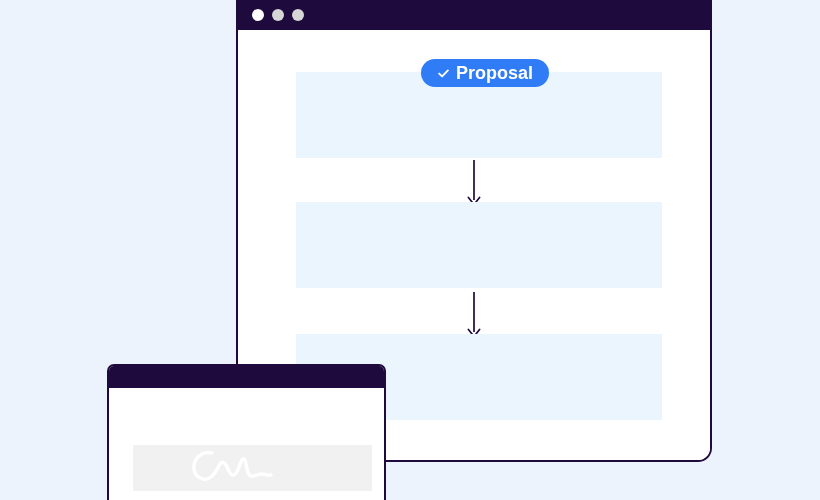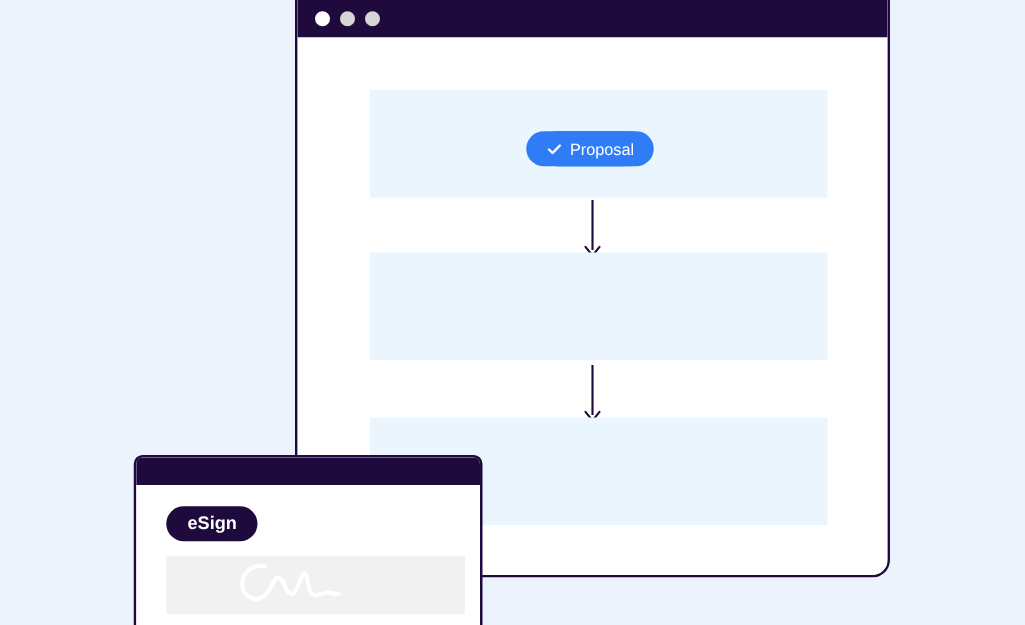--- a/index.html
+++ b/index.html
@@ -86,26 +86,25 @@
   .pill {
     position: absolute;
     display: inline-flex;
     align-items: center;
     gap: 6px;
     height: 28px;
     padding: 0 16px;
     border-radius: 14px;
     background: #2f7cf6;
     color: #ffffff;
-    font-size: 13px;
-    font-weight: normal;
+    font-size: 18px;
+    font-weight: bold;
     white-space: nowrap;
     box-sizing: border-box;
     line-height: 1;
-    margin-top: 46px;
   }
   .pill .check-ico {
     display: inline-block;
     width: 13px;
     height: 13px;
     flex: 0 0 auto;
   }
   .pill .check-ico svg { display: block; }
 
   #pill-deal     { left: 196px; top: 29px; }
@@ -248,23 +247,20 @@
 
     </div>
   </div>
 
   <div id="esign-window">
 
     <div id="esign-titlebar"></div>
 
     <div id="esign-body">
 
-      <div id="pill-esign">
-        <span>eSign</span>
-      </div>
 
       <div id="signature-box">
         <svg width="110" height="42" viewBox="0 0 110 42" aria-hidden="true">
           <path d="M29 6
                    C 18 4, 10 12, 11 22
                    C 12 31, 22 35, 28 30
                    C 33 26, 35 20, 37 17
                    C 39 14, 42 15, 44 20
                    C 46 25, 48 29, 51 28
                    C 54 27, 56 20, 58 15

